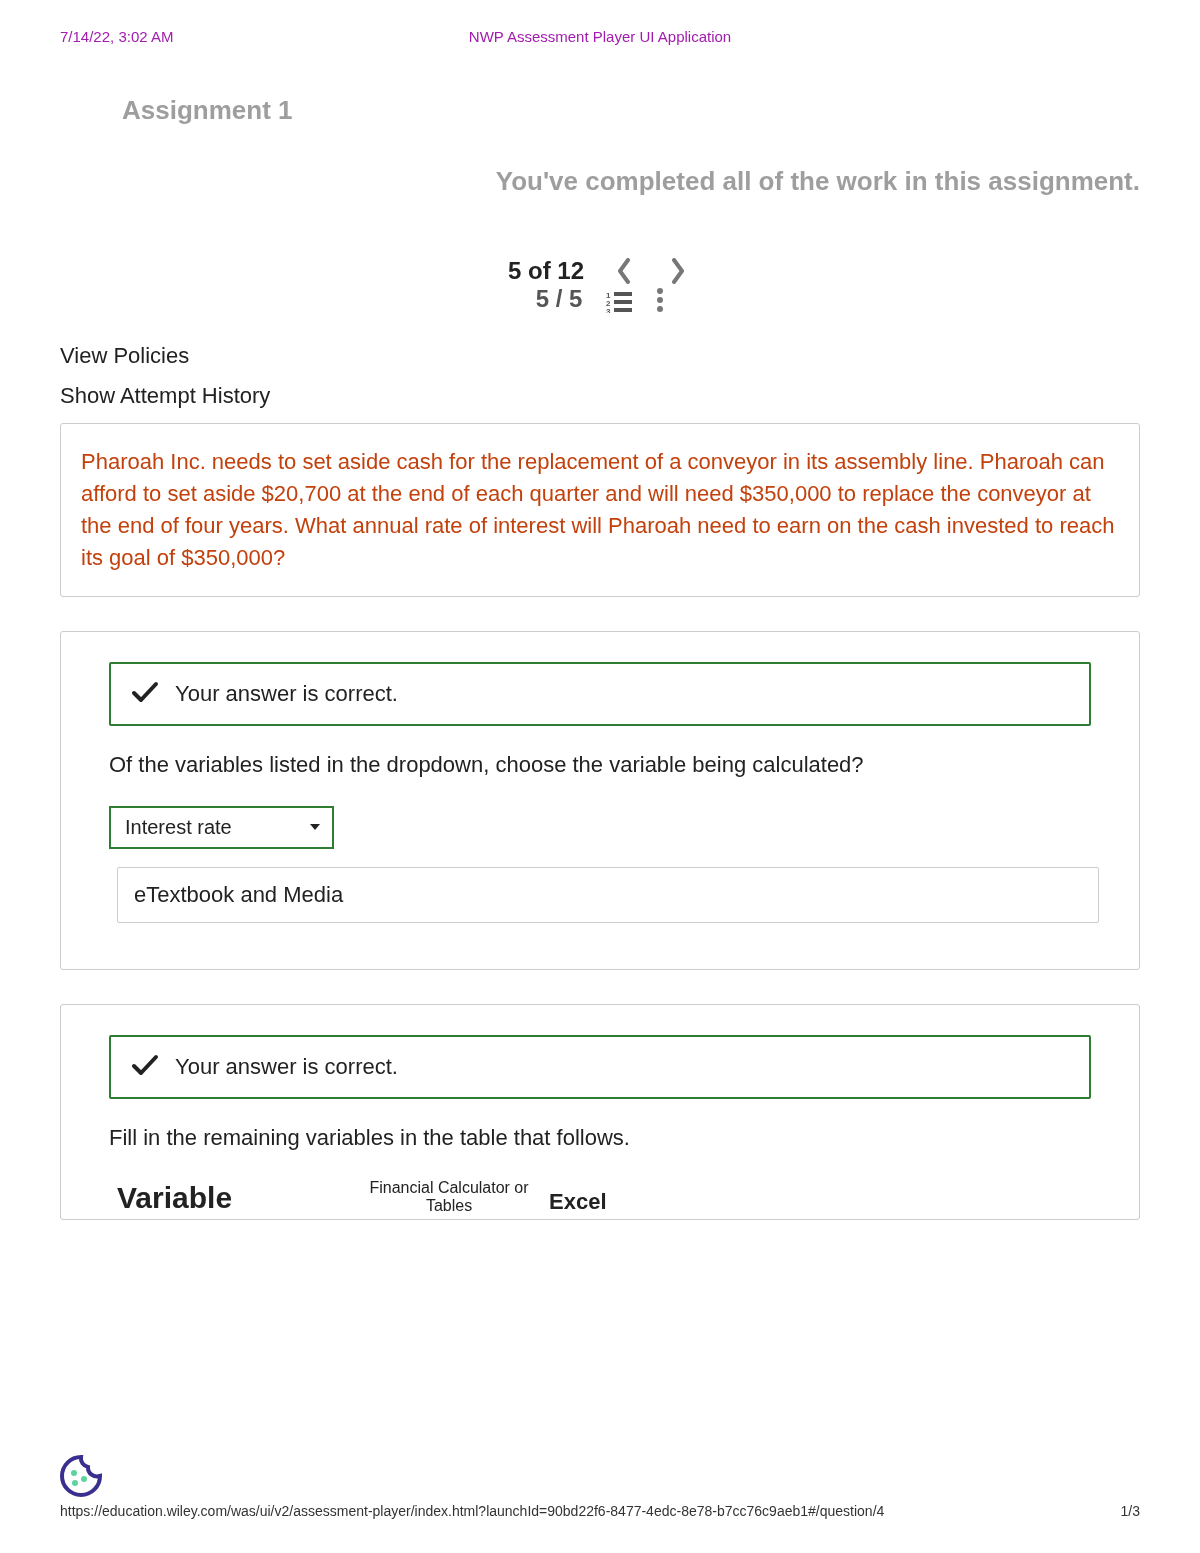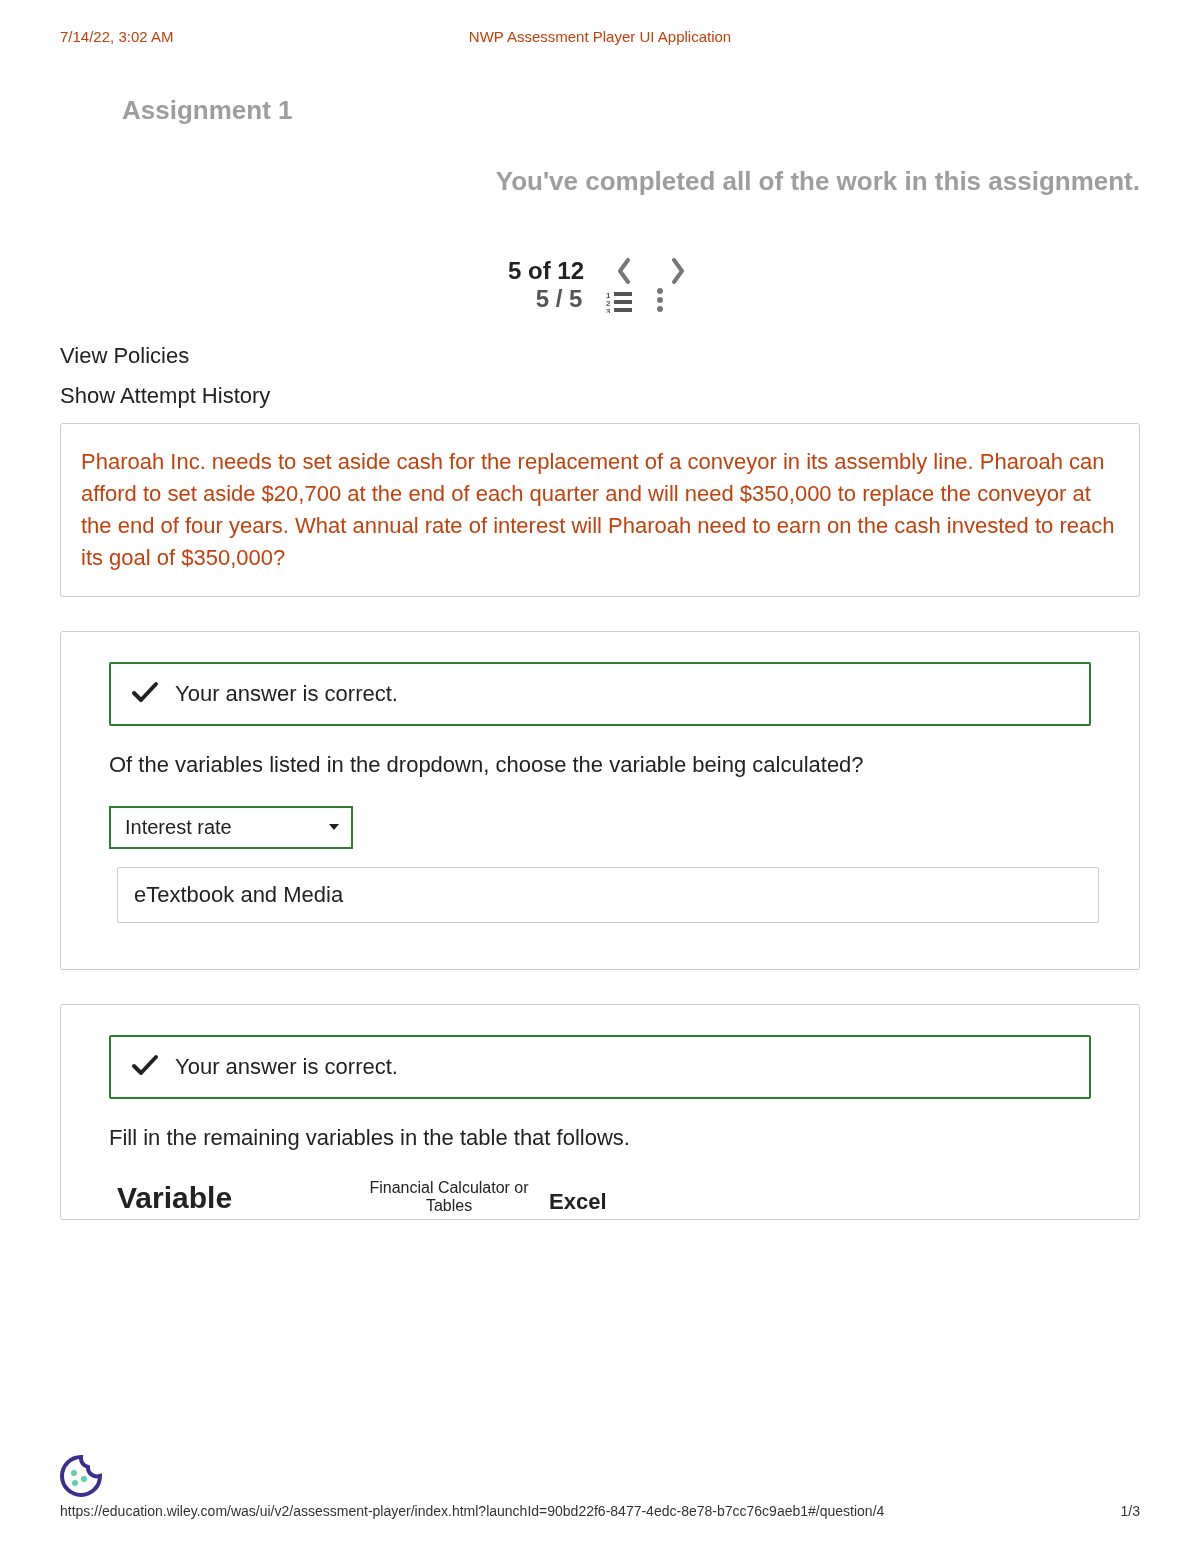--- a/index.html
+++ b/index.html
@@ -9,21 +9,21 @@
       height: 1553px;
       background: #fff;
       color: #222;
       position: relative;
     }
     .print-header {
       display: flex;
       justify-content: space-between;
       padding: 28px 60px 0 60px;
       font-size: 15px;
-      color: #c2410c;
+      color: #a21caf;
       align-items: center;
     }
     .print-header .center { text-align: center; flex: 1; }
     .print-header .left, .print-header .right { flex: 0 0 200px; }
     .content {
       padding: 30px 60px 0 60px;
     }
     .assignment-title {
       color: #9e9e9e;
       font-size: 26px;
@@ -82,21 +82,21 @@
     }
     .correct-banner .check svg { width: 28px; height: 24px; }
     .correct-banner .msg { font-size: 22px; color: #222; }
     .sub-prompt { font-size: 22px; color: #222; margin-bottom: 28px; }
     .select-wrap {
       border: 2px solid #2e7d32;
       display: inline-flex;
       align-items: center;
       justify-content: space-between;
       padding: 8px 10px 8px 14px;
-      width: 244px;
+      width: 225px;
       cursor: pointer;
       margin-bottom: 18px;
     }
     .select-wrap span { font-size: 20px; }
     .select-wrap svg { width: 14px; height: 14px; }
     .etext-row {
       border: 1px solid #ccc;
       border-radius: 2px;
       padding: 14px 16px;
       font-size: 22px;

